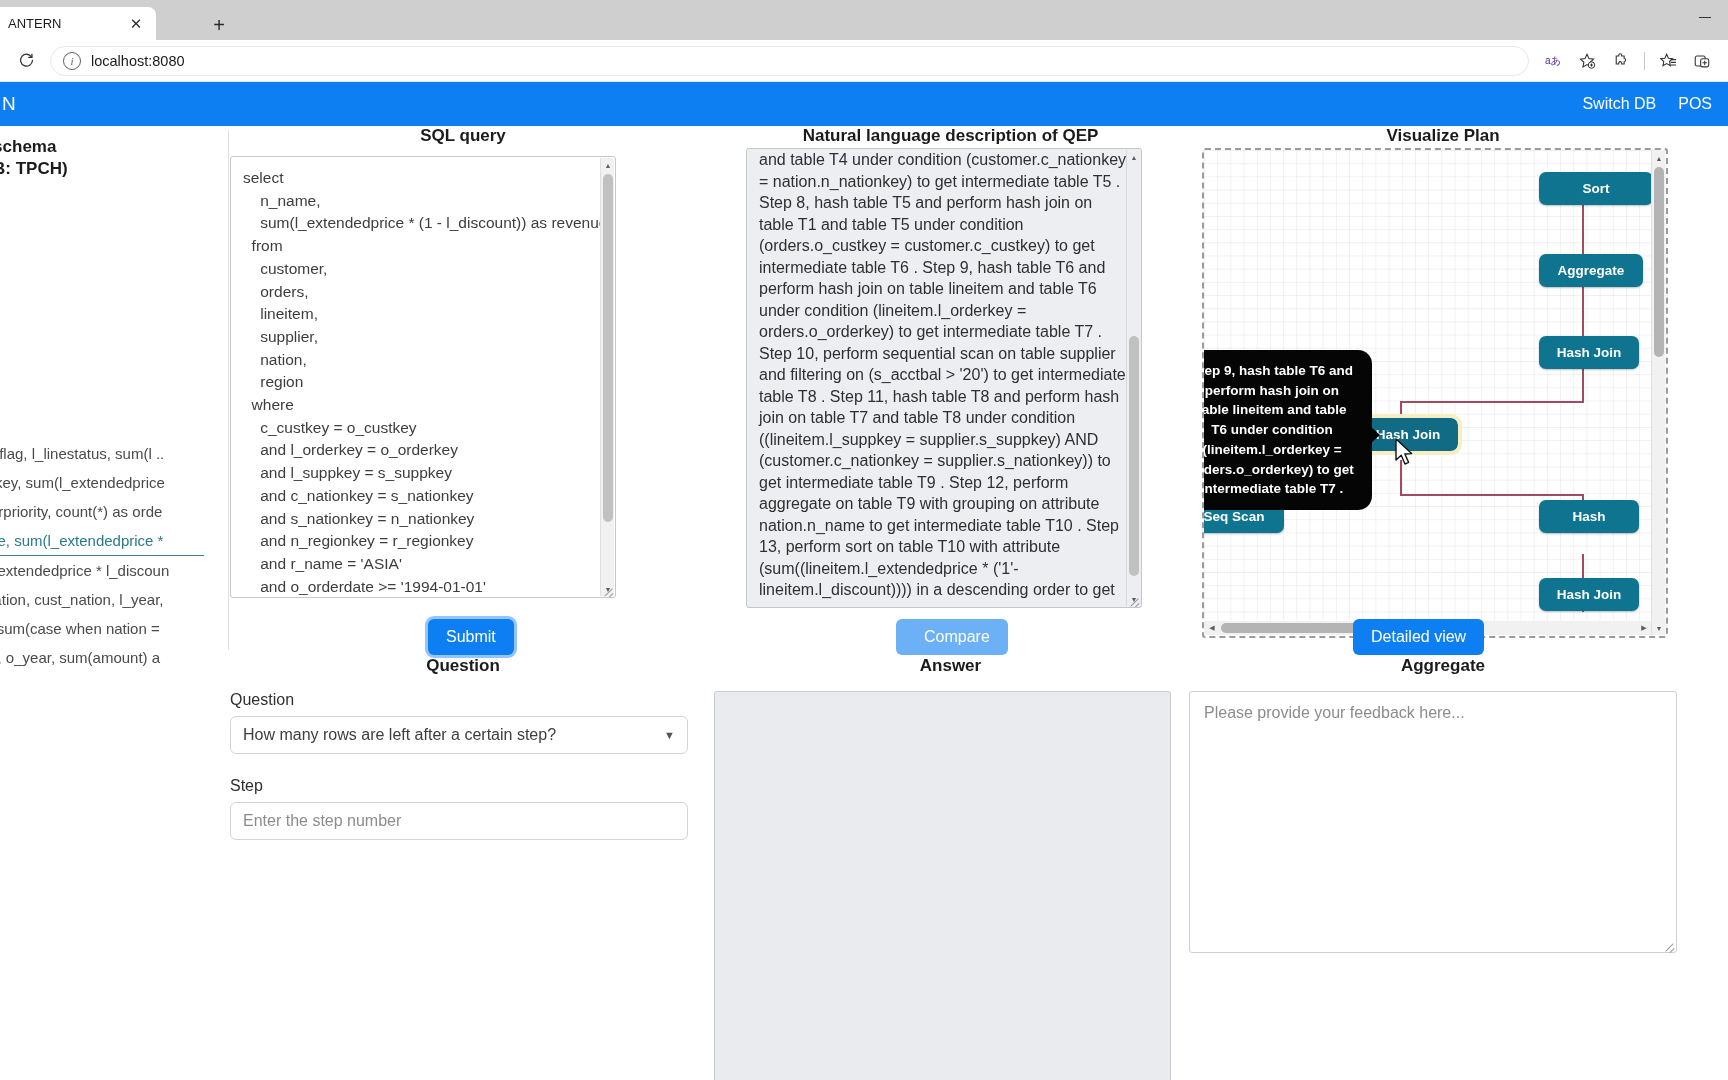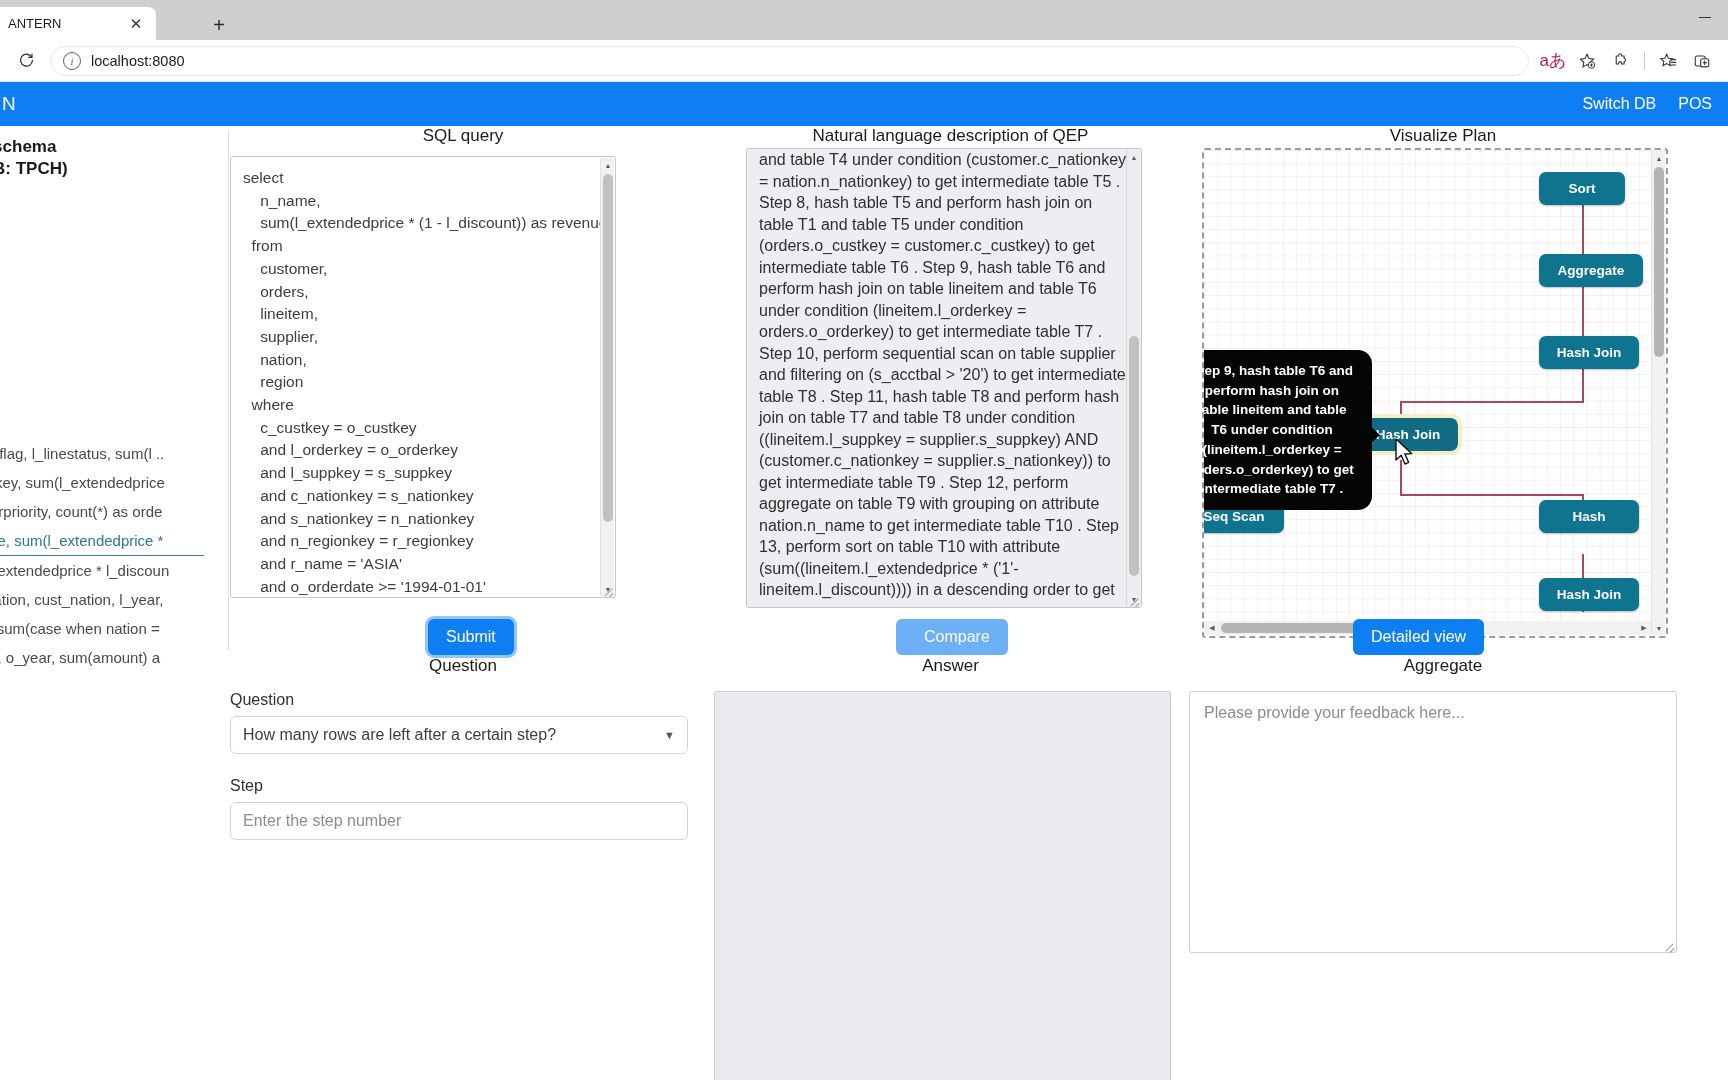--- a/index.html
+++ b/index.html
@@ -174,21 +174,21 @@
     position: absolute;
     left: 228px; top: 4px;
     width: 1px; height: 520px;
     background: #e0e0e0;
   }
 
   
   .col-head {
     position: absolute;
     font-size: 17px;
-    font-weight: normal;
+    font-weight: bold;
     color: #1b1b1b;
     text-align: center;
     padding-left: 16px;
   }
 
   
   .panel-box {
     position: absolute;
     background: #ffffff;
     border: 1px solid #c8c8c8;
@@ -412,21 +412,21 @@
     <svg width="17" height="17" viewBox="0 0 20 20" fill="none" stroke="#333" stroke-width="1.5">
       <path d="M16 6 A7 7 0 1 0 17 10" stroke-linecap="round"></path>
       <path d="M16.4 2.6 L16.4 6.4 L12.6 6.4" stroke-linecap="round" stroke-linejoin="round"></path>
     </svg>
   </div>
   <div class="urlbar">
     <span class="url-info">i</span>
     <span class="url-text">localhost:8080</span>
   </div>
   <div class="toolbar-right">
-    <div class="nav-icon" style="font-size:17px;color:#be185d;">aあ</div>
+    <div class="nav-icon" style="font-size:10px;color:#4c1d95;">aあ</div>
     <div class="nav-icon">
       <svg width="18" height="18" viewBox="0 0 20 20" fill="none" stroke="#333" stroke-width="1.2">
         <path d="M10 2.5 L12.2 7.3 L17.3 7.9 L13.5 11.4 L14.5 16.5 L10 14 L5.5 16.5 L6.5 11.4 L2.7 7.9 L7.8 7.3 Z"></path>
         <circle cx="15" cy="14.5" r="3.6" fill="#fff" stroke="#333" stroke-width="1.1"></circle>
         <path d="M15 12.8 v3.4 M13.3 14.5 h3.4" stroke="#333" stroke-width="1.1"></path>
       </svg>
     </div>
     <div class="nav-icon">
       <svg width="18" height="18" viewBox="0 0 20 20" fill="none" stroke="#333" stroke-width="1.2">
         <path d="M7.5 3.5 a1.6 1.6 0 0 1 3.2 0 v1 h2.8 v2.8 a1.6 1.6 0 0 1 0 3.2 v2.8 h-2.8 v-1 a1.6 1.6 0 0 0-3.2 0 v1 H4.7 V4.5 h2.8 z"></path>
@@ -537,21 +537,21 @@
     <div class="edge" style="left:378px; top:52px; width:2px; height:60px;"></div>
     <div class="edge" style="left:378px; top:134px; width:2px; height:60px;"></div>
     <div class="edge" style="left:378px; top:216px; width:2px; height:36px;"></div>
     <div class="edge" style="left:196px; top:251px; width:184px; height:2px;"></div>
     <div class="edge" style="left:196px; top:251px; width:2px; height:30px;"></div>
     <div class="edge" style="left:196px; top:310px; width:2px; height:36px;"></div>
     <div class="edge" style="left:196px; top:344px; width:184px; height:2px;"></div>
     <div class="edge" style="left:378px; top:344px; width:2px; height:28px;"></div>
     <div class="edge" style="left:378px; top:404px; width:2px; height:58px;"></div>
 
-    <div class="node" style="left:335px; top:22px; width:86px;">Sort</div>
+    <div class="node" style="left:335px; top:22px; width:114px;">Sort</div>
     <div class="node" style="left:335px; top:104px; width:104px;">Aggregate</div>
     <div class="node" style="left:335px; top:186px; width:100px;">Hash Join</div>
     <div class="node highlight" style="left:154px; top:268px; width:100px;">Hash Join</div>
     <div class="node" style="left:-20px; top:350px; width:100px;">Seq Scan</div>
     <div class="node" style="left:335px; top:350px; width:100px;">Hash</div>
     <div class="node" style="left:335px; top:428px; width:100px;">Hash Join</div>
 
     <div class="tooltip" style="left:-32px; top:200px;">Step 9, hash table T6 and perform hash join on table lineitem and table T6 under condition (lineitem.l_orderkey = orders.o_orderkey) to get intermediate table T7 .</div>
 
     <div class="cursor-arrow" style="left:190px; top:288px;">

